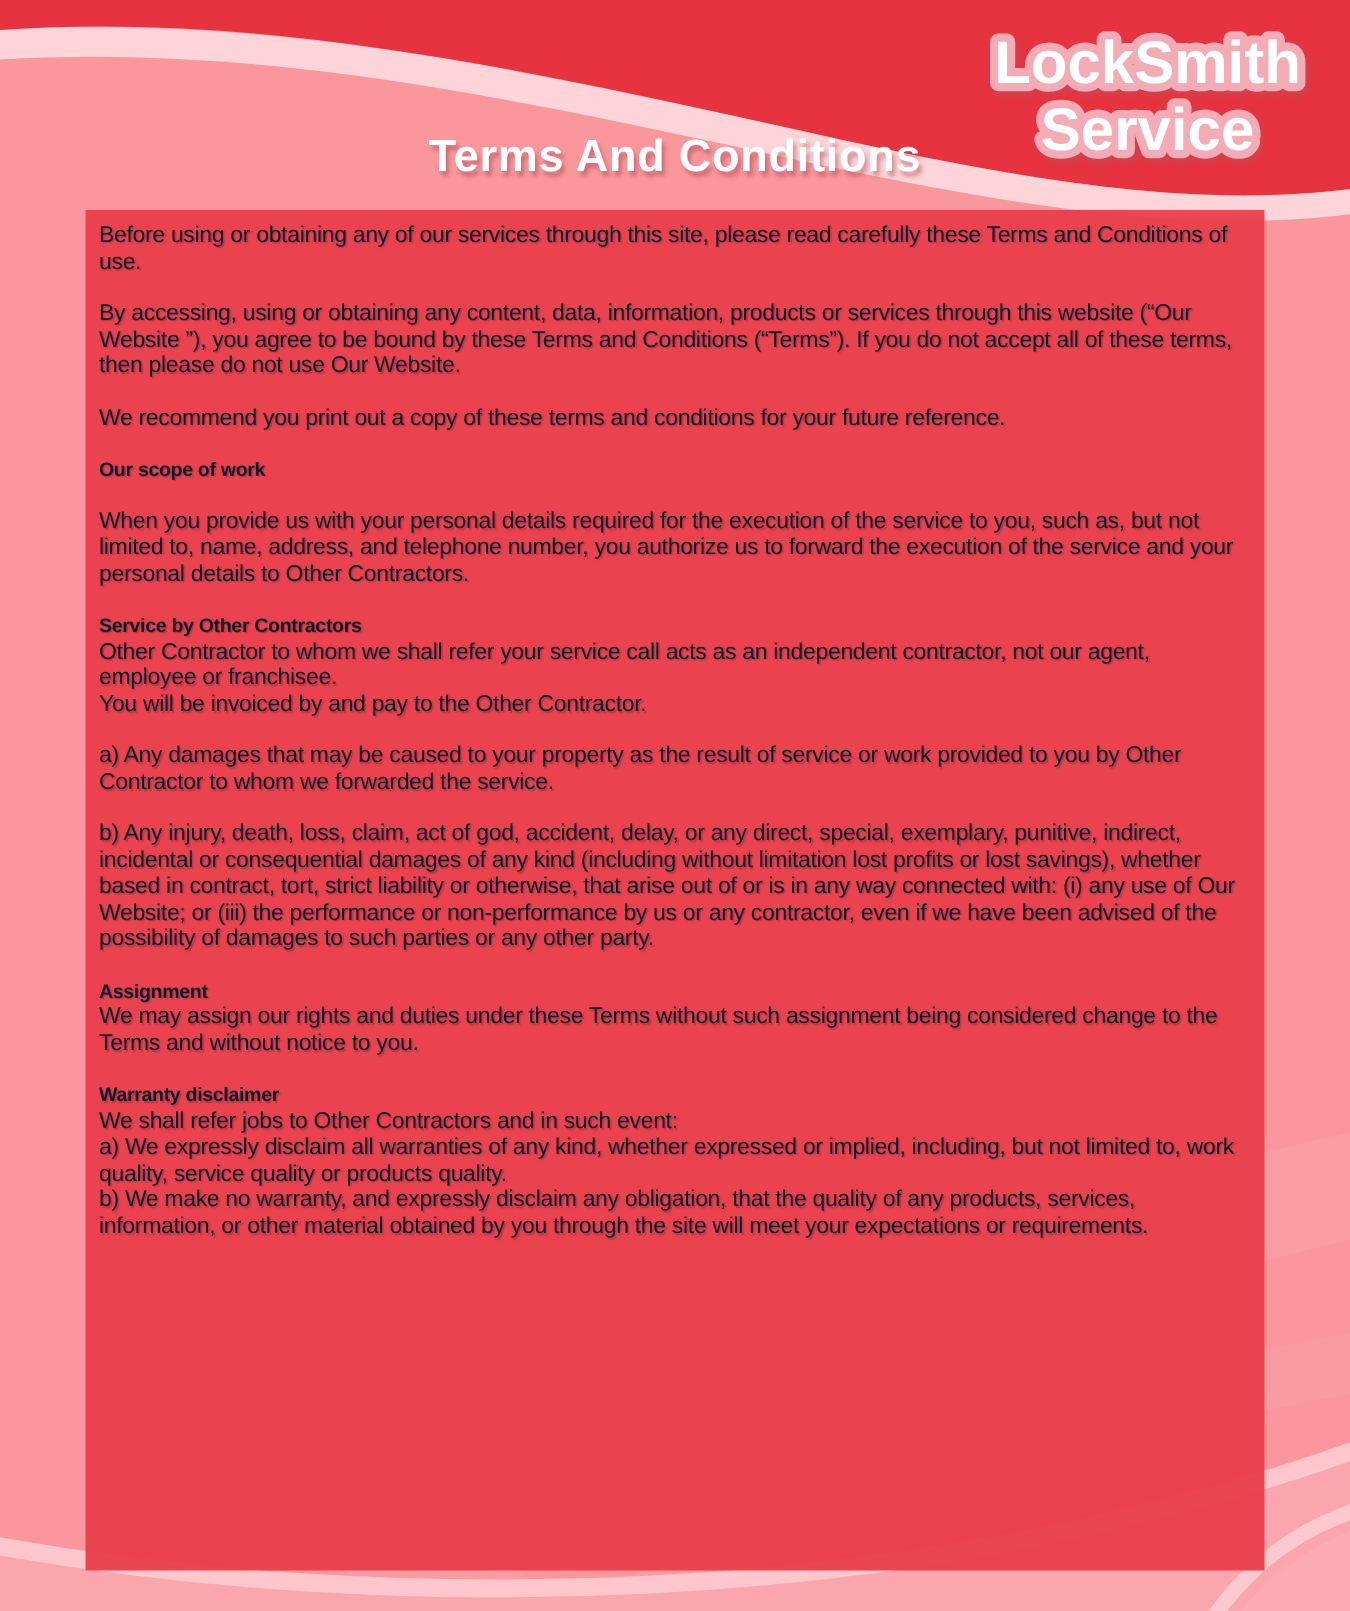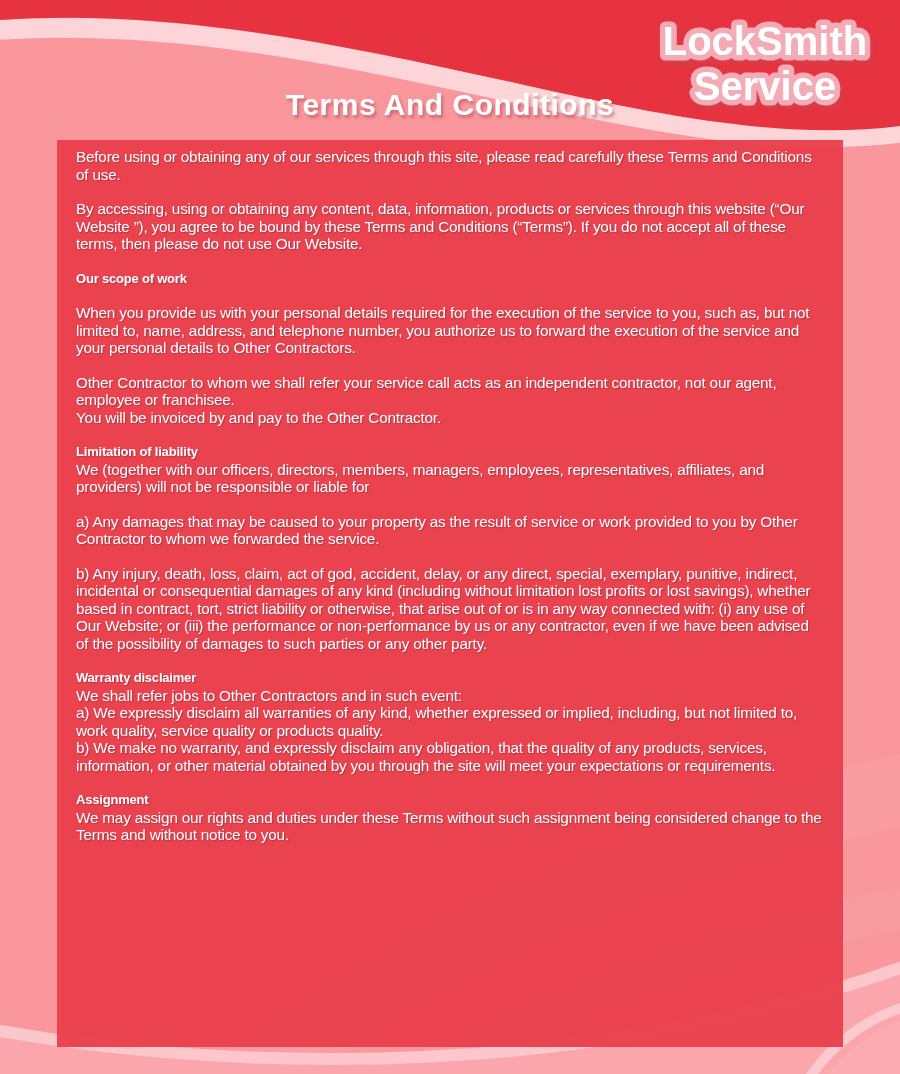--- a/index.html
+++ b/index.html
@@ -43,22 +43,22 @@
     font-weight: bold;
     letter-spacing: 0.5px;
     text-shadow: 2px 3px 3px rgba(150,55,65,0.45);
   }
   .panel {
     position: absolute;
     left: 57px; top: 140px;
     width: 786px; height: 907px;
     background: rgba(233,62,74,0.94);
     z-index: 1;
-    padding: 8px 19px;
-    color: #ffffff;
+    padding: 8px 9px;
+    color: #0f172a;
     font-size: 15.3px;
     line-height: 17.5px;
     letter-spacing: -0.2px;
     text-shadow: 1px 1px 1px rgba(110,40,48,0.45);
   }
   .block { margin-bottom: 17px; }
   .block h3 {
     font-size: 13px;
     line-height: 17.5px;
     font-weight: bold;
@@ -93,53 +93,53 @@
 <div class="panel">
 
   <div class="block">
     <p>Before using or obtaining any of our services through this site, please read carefully these Terms and Conditions of use.</p>
   </div>
 
   <div class="block">
     <p>By accessing, using or obtaining any content, data, information, products or services through this website (“Our Website ”), you agree to be bound by these Terms and Conditions (“Terms”). If you do not accept all of these terms, then please do not use Our Website.</p>
   </div>
 
+  <div class="block">
+    <p>We recommend you print out a copy of these terms and conditions for your future reference.</p>
+  </div>
 
   <div class="block">
     <h3>Our scope of work</h3>
   </div>
 
   <div class="block">
     <p>When you provide us with your personal details required for the execution of the service to you, such as, but not limited to, name, address, and telephone number, you authorize us to forward the execution of the service and your personal details to Other Contractors.</p>
   </div>
 
   <div class="block">
+    <h3>Service by Other Contractors</h3>
     <p>Other Contractor to whom we shall refer your service call acts as an independent contractor, not our agent, employee or franchisee.</p>
     <p>You will be invoiced by and pay to the Other Contractor.</p>
   </div>
 
 
-  <div class="block">
-    <h3>Limitation of liability</h3>
-    <p>We (together with our officers, directors, members, managers, employees, representatives, affiliates, and providers) will not be responsible or liable for</p>
-  </div>
 
   <div class="block">
     <p>a) Any damages that may be caused to your property as the result of service or work provided to you by Other Contractor to whom we forwarded the service.</p>
   </div>
 
   <div class="block">
     <p>b) Any injury, death, loss, claim, act of god, accident, delay, or any direct, special, exemplary, punitive, indirect, incidental or consequential damages of any kind (including without limitation lost profits or lost savings), whether based in contract, tort, strict liability or otherwise, that arise out of or is in any way connected with: (i) any use of Our Website; or (iii) the performance or non-performance by us or any contractor, even if we have been advised of the possibility of damages to such parties or any other party.</p>
   </div>
 
   <div class="block">
+    <h3>Assignment</h3>
+    <p>We may assign our rights and duties under these Terms without such assignment being considered change to the Terms and without notice to you.</p>
+  </div>
+
+  <div class="block">
     <h3>Warranty disclaimer</h3>
     <p>We shall refer jobs to Other Contractors and in such event:</p>
     <p>a) We expressly disclaim all warranties of any kind, whether expressed or implied, including, but not limited to, work quality, service quality or products quality.</p>
     <p>b) We make no warranty, and expressly disclaim any obligation, that the quality of any products, services, information, or other material obtained by you through the site will meet your expectations or requirements.</p>
   </div>
 
-  <div class="block">
-    <h3>Assignment</h3>
-    <p>We may assign our rights and duties under these Terms without such assignment being considered change to the Terms and without notice to you.</p>
-  </div>
-
 </div>
 
 </body></html>

